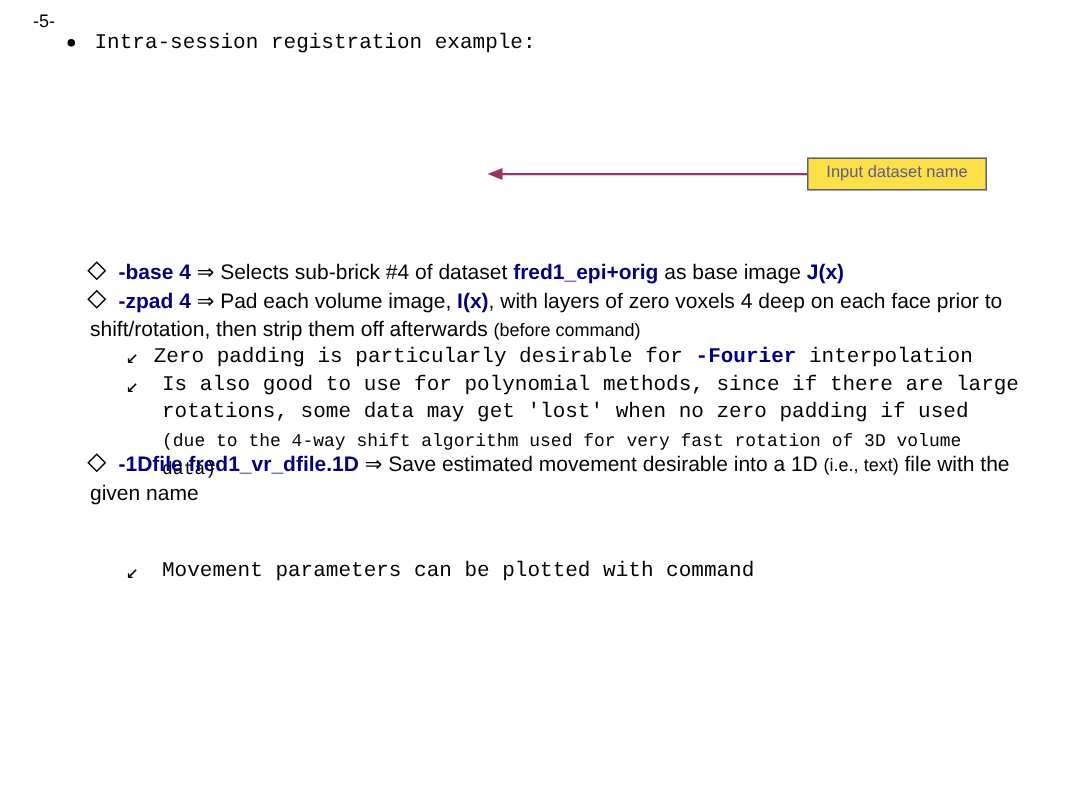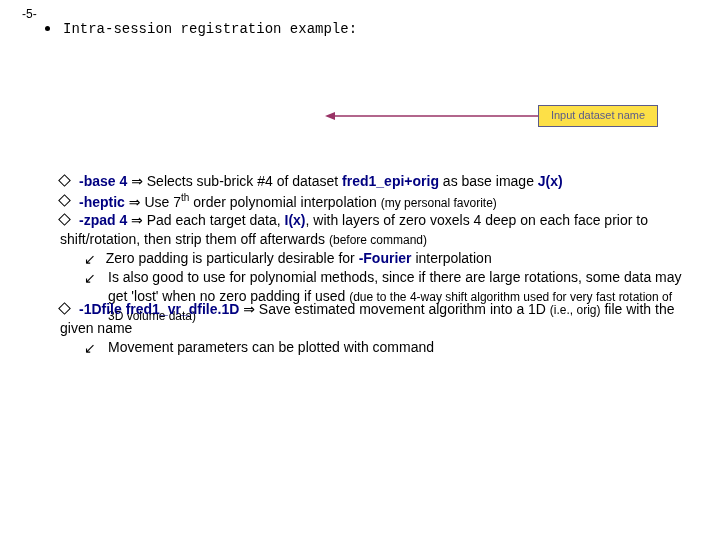--- a/index.html
+++ b/index.html
@@ -108,20 +108,21 @@
     font-size: 14px;
     position: relative;
     top: 1px;
     user-select: none;
   }
   .li {
     margin-bottom: 0px;
   }
   .sub {
     margin-left: 0;
+    font-family: Liberation Mono, monospace;
   }
   .navy { color: #000080; font-weight: bold; }
   .small { font-size: 12px; }
   sup { font-size: 10px; vertical-align: super; }
 </style>
 </head>
 <body>
 
 <div class="page">
 
@@ -138,50 +139,47 @@
     <polygon points="0,4 10,0 10,8" fill="#993366"></polygon>
   </svg>
   <div class="callout-box">Input dataset name</div>
 
   <div class="body1">
 
     <div class="li">
       <span class="diamond"></span><span class="navy">-base 4</span><span> ⇒ </span><span>Selects sub-brick #4 of dataset </span><span class="navy">fred1_epi+orig</span><span> as base image </span><span class="navy">J(x)</span>
     </div>
 
-    <div class="li">
-      <span class="diamond"></span><span class="navy">-heptic</span><span> ⇒ </span><span>Use 7</span><sup>th</sup><span> order polynomial interpolation </span><span class="small">(my personal favorite)</span>
-    </div>
 
     <div class="li">
-      <span class="diamond"></span><span class="navy">-zpad 4</span><span> ⇒ </span><span>Pad each target data, </span><span class="navy">I(x)</span><span>, with layers of zero voxels 4 deep on each face prior to shift/rotation, then strip them off afterwards </span><span class="small">(before command)</span>
+      <span class="diamond"></span><span class="navy">-zpad 4</span><span> ⇒ </span><span>Pad each volume image, </span><span class="navy">I(x)</span><span>, with layers of zero voxels 4 deep on each face prior to shift/rotation, then strip them off afterwards </span><span class="small">(before command)</span>
     </div>
 
     <div class="li sub">
       <span class="subarrow">↙</span><span>Zero padding is particularly desirable for </span><span class="navy">-Fourier</span><span> interpolation</span>
     </div>
 
     <div class="li sub" style="margin-left:0;">
       <span class="subarrow" style="float:left;">↙</span>
       <div style="margin-left:48px;">
         <span>Is also good to use for polynomial methods, since if there are large rotations, some data may get 'lost' when no zero padding if used </span><span class="small">(due to the 4-way shift algorithm used for very fast rotation of 3D volume data)</span>
       </div>
       <div style="clear:both"></div>
     </div>
   </div>
 
   <div class="body2">
 
 
     <div class="li">
-      <span class="diamond"></span><span class="navy">-1Dfile fred1_vr_dfile.1D</span><span> ⇒ </span><span>Save estimated movement algorithm into a 1D </span><span class="small">(i.e., orig)</span><span> file with the given name</span>
+      <span class="diamond"></span><span class="navy">-1Dfile fred1_vr_dfile.1D</span><span> ⇒ </span><span>Save estimated movement desirable into a 1D </span><span class="small">(i.e., text)</span><span> file with the given name</span>
     </div>
 
     <div class="li sub">
       <span class="subarrow" style="float:left;">↙</span>
-      <div style="margin-left:48px;">
+      <div style="margin-left:48px;margin-top:34px;">
         <span>Movement parameters can be plotted with command</span><br>
       </div>
       <div style="clear:both"></div>
     </div>
   </div>
 
 </div>
 
 </body></html>

